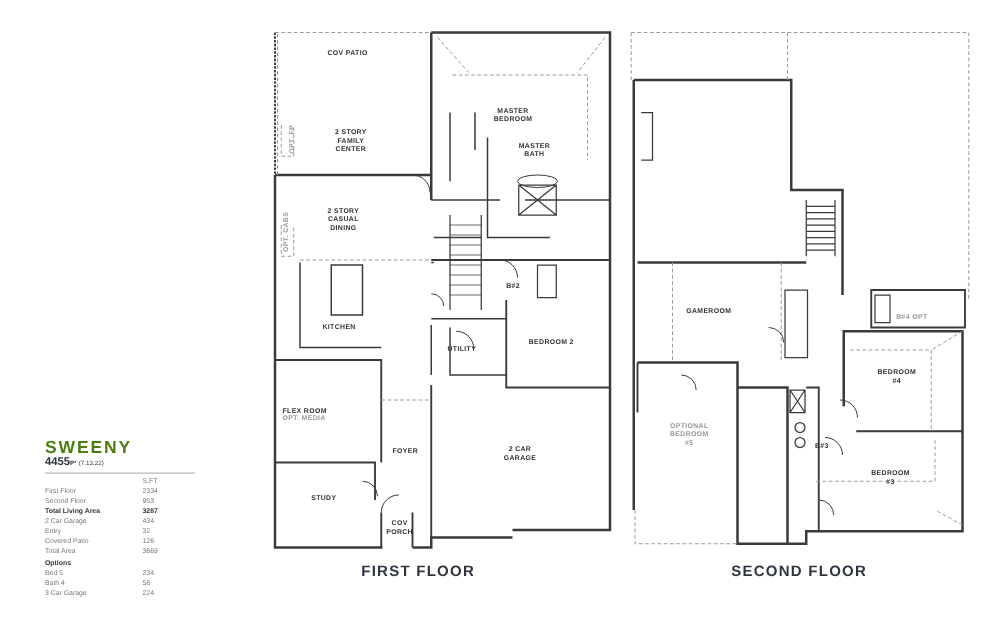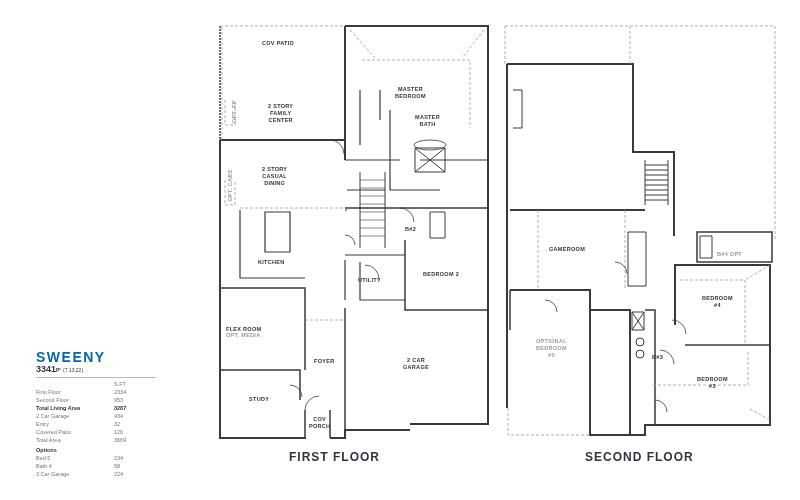--- a/index.html
+++ b/index.html
@@ -4,37 +4,37 @@
 <style>
   html,body{margin:0;padding:0;background:#ffffff;}
   body{width:800px;height:500px;position:relative;overflow:hidden;font-family:"Liberation Sans",sans-serif;color:#2b2b2b;}
   .abs{position:absolute;}
   .lbl{position:absolute;font-size:5.5px;font-weight:bold;letter-spacing:0.3px;text-align:center;color:#333;line-height:7px;white-space:pre;}
   .lbl.light{color:#9a9a9a;}
   .floor-title{position:absolute;font-size:12px;font-weight:bold;letter-spacing:1px;color:#2f3440;}
   .plan svg{display:block;}
   
   .stats{position:absolute;left:36px;top:350px;width:150px;}
-  .stats .name{font-size:14px;font-weight:bold;letter-spacing:1.5px;color:#0369a1;line-height:14px;}
+  .stats .name{font-size:14px;font-weight:bold;letter-spacing:1.5px;color:#4d7c0f;line-height:14px;}
   .stats .code{font-size:9px;font-weight:bold;color:#2f3440;line-height:10px;}
   .stats .code small{font-size:5px;font-weight:normal;margin-left:2px;}
   .stats .rule{height:1px;background:#b9b9b9;margin:2px 0 2px 0;width:120px;}
   .stats table{border-collapse:collapse;font-size:5.5px;color:#777;}
   .stats td{padding:0;height:8px;line-height:8px;}
   .stats td.v{padding-left:0;width:40px;}
   .stats td.k{width:78px;}
   .stats tr.bold td{font-weight:bold;color:#333;}
   .stats .opt-h{font-size:5.5px;font-weight:bold;color:#333;margin-top:2px;height:8px;line-height:8px;}
 </style>
 </head>
 <body>
 
 <div class="stats">
   <div class="name">SWEENY</div>
-  <div class="code"><span>3341</span><span style="font-size:5px">P²</span><small>(7.13.22)</small></div>
+  <div class="code"><span>4455</span><span style="font-size:5px">P²</span><small>(7.13.22)</small></div>
   <div class="rule"></div>
   <table>
     <tbody>
         <tr>
           <td class="k"></td>
           <td class="v">S.FT</td>
         </tr>
     <tr>
           <td class="k">First Floor</td>
           <td class="v">2334</td>

